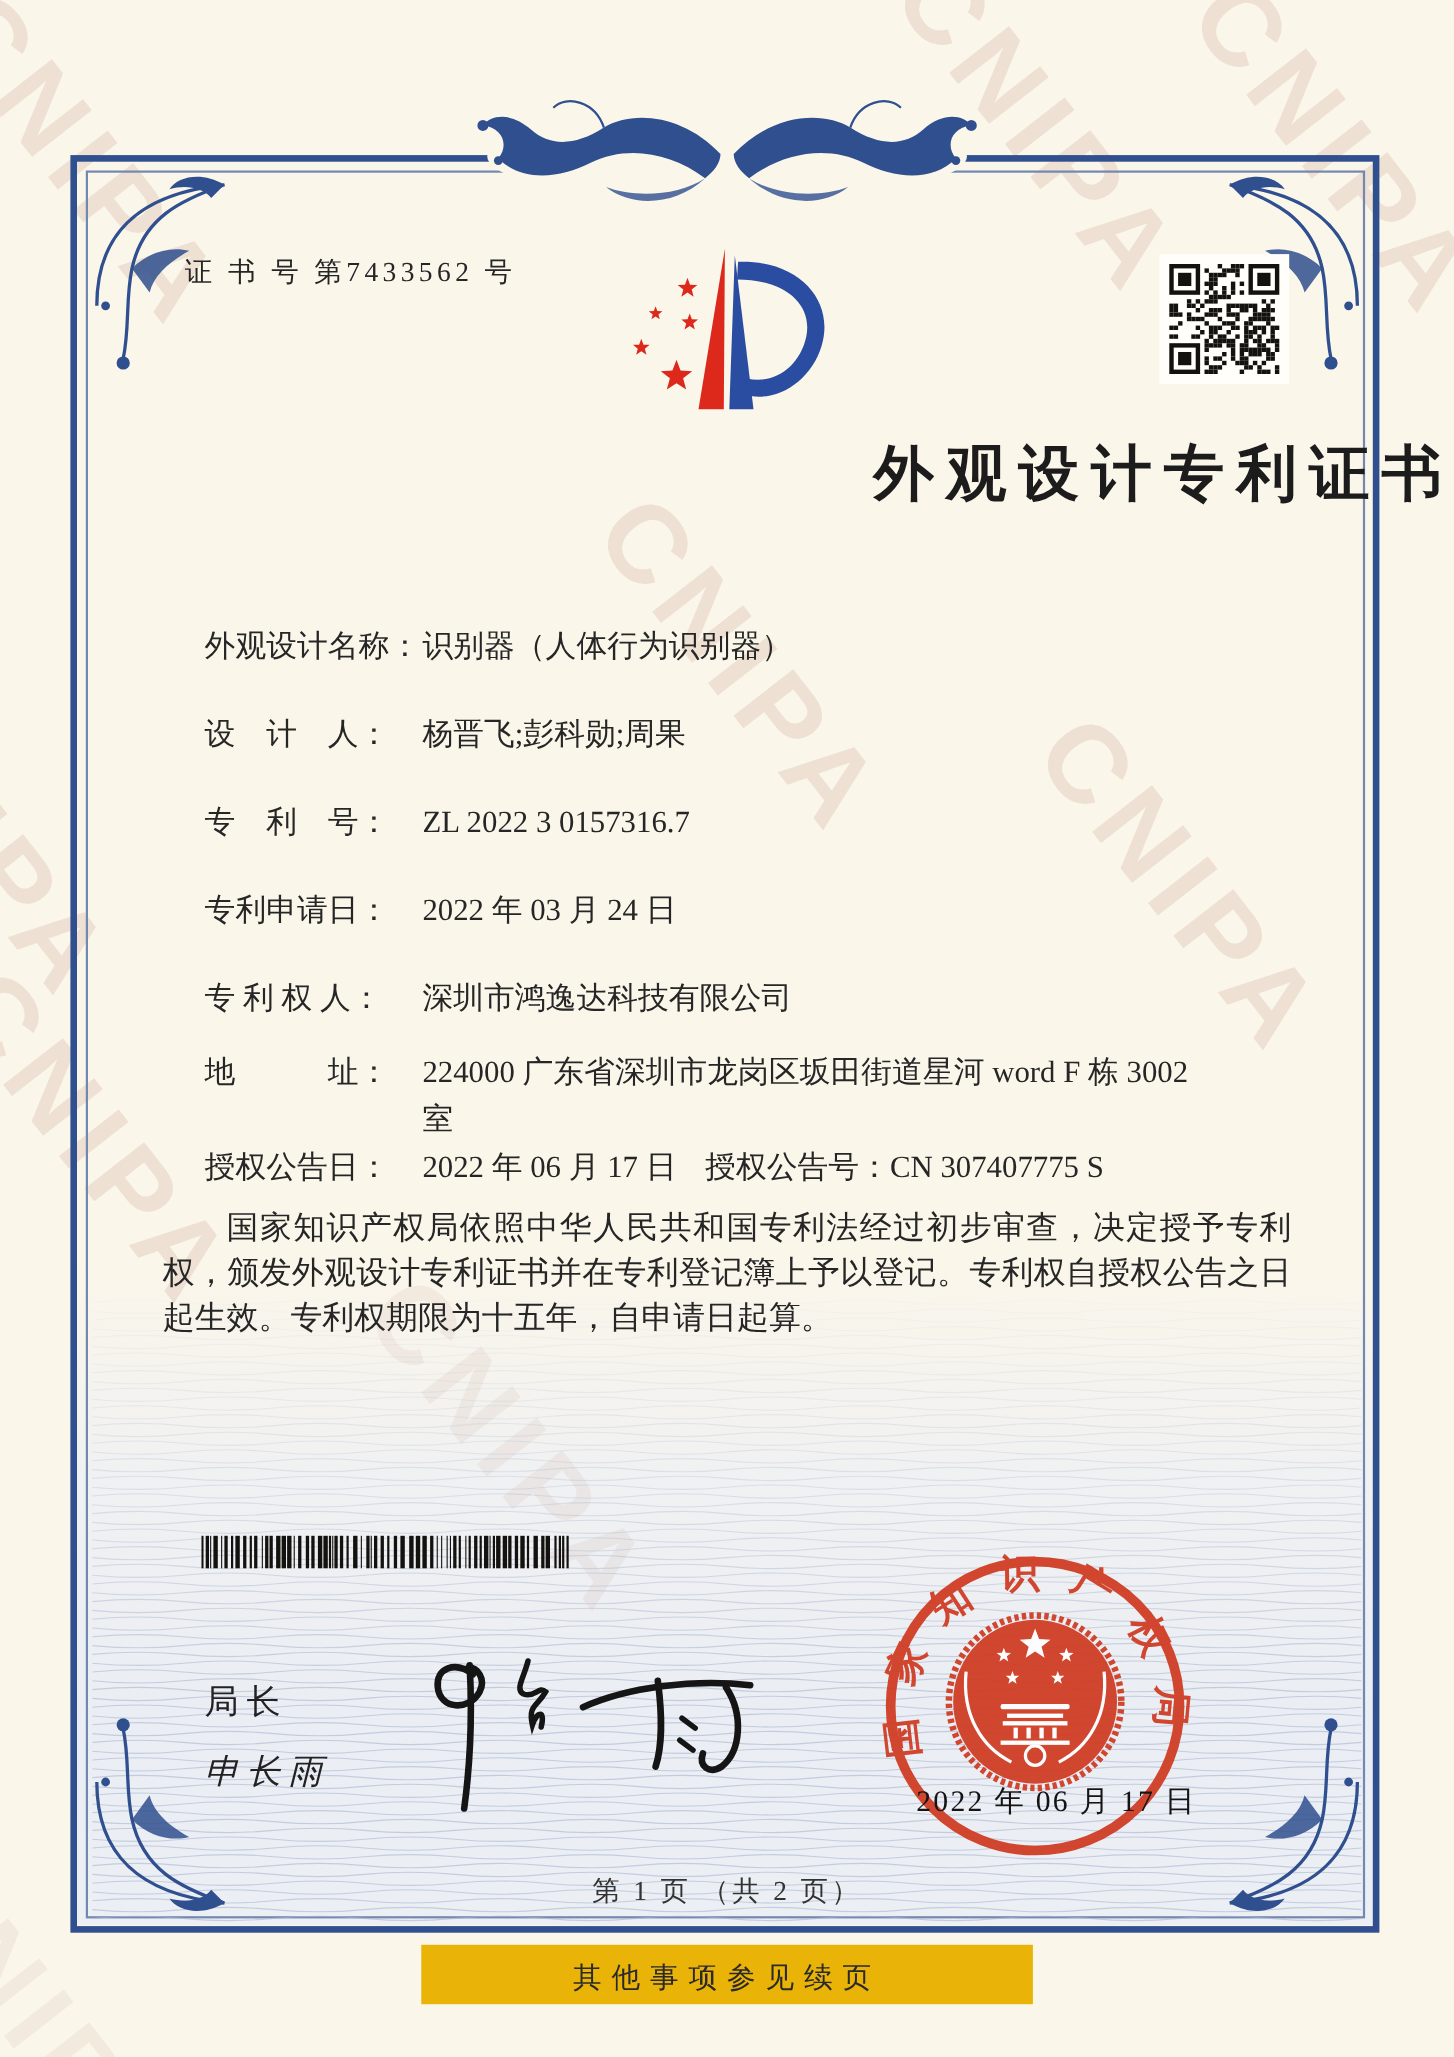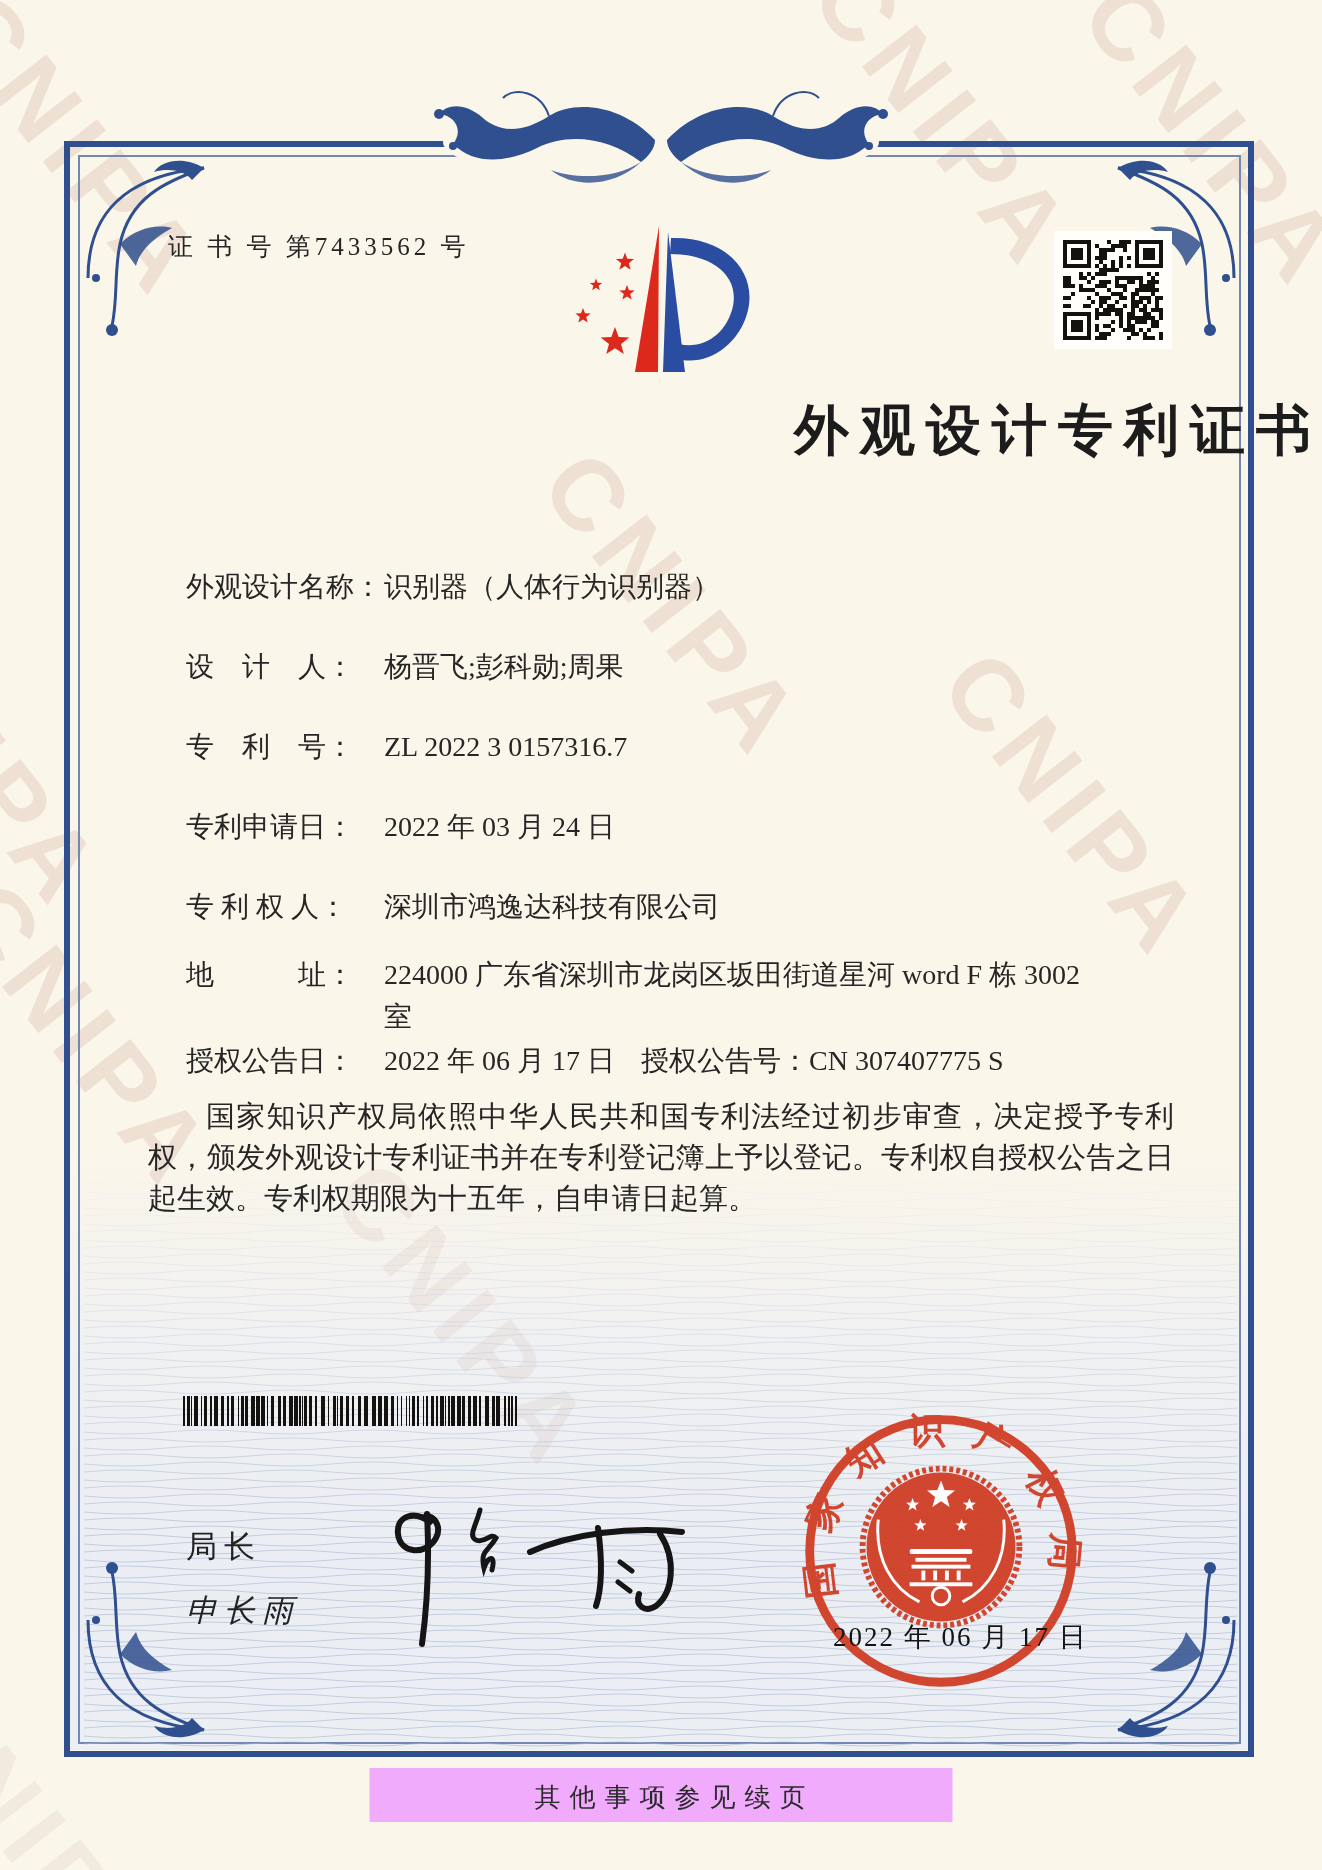--- a/index.html
+++ b/index.html
@@ -41,21 +41,21 @@
   .officer{left:186px;top:1526px;font-family:"Liberation Sans",sans-serif;
            font-size:31px;letter-spacing:7px;color:#222;z-index:6;}
   .officer2{left:186px;top:1590px;font-family:"Liberation Sans",sans-serif;
             font-size:31px;letter-spacing:7px;color:#222;z-index:6;font-style:italic;}
   .sig{left:330px;top:1492px;z-index:6;}
   .sealwrap{left:794px;top:1402px;z-index:7;opacity:.93;}
   .sealdate{left:833px;top:1619px;font-size:27px;letter-spacing:2px;color:#141414;z-index:8;}
   .pageinfo{left:0;top:1702px;width:1322px;text-align:center;font-size:25px;
             letter-spacing:3px;color:#333;z-index:6;}
   .notebox{left:50%;top:1768px;transform:translateX(-50%);width:556px;height:54px;
-           background:#f0abfc;z-index:6;padding-left:27px;}
+           background:#eab308;z-index:6;}
   .note{width:100%;text-align:center;font-size:26px;letter-spacing:9px;color:#2a2a2a;
         padding-top:12px;}
 </style>
 </head>
 <body>
 
 <div id="page">
 
   <div class="abs grad"></div>
 
@@ -557,17 +557,18 @@
         <rect x="166" y="172" width="4" height="10"></rect>
         <rect x="118" y="184" width="64" height="4"></rect>
       </g>
       <circle cx="150" cy="198" r="9" fill="none" stroke="#ffffff" stroke-width="3"></circle>
       <path d="M86 120 C82 160 100 190 128 204" stroke="#ffffff" stroke-width="3" fill="none"></path>
       <path d="M214 120 C218 160 200 190 172 204" stroke="#ffffff" stroke-width="3" fill="none"></path>
     </g>
   </svg>
   <div class="abs sealdate">2022 年 06 月 17 日</div>
 
+  <div class="abs pageinfo">第 1 页 （共 2 页）</div>
   <div class="abs notebox">
     <div class="note">其他事项参见续页</div>
   </div>
 
 </div>
 
 </body></html>

